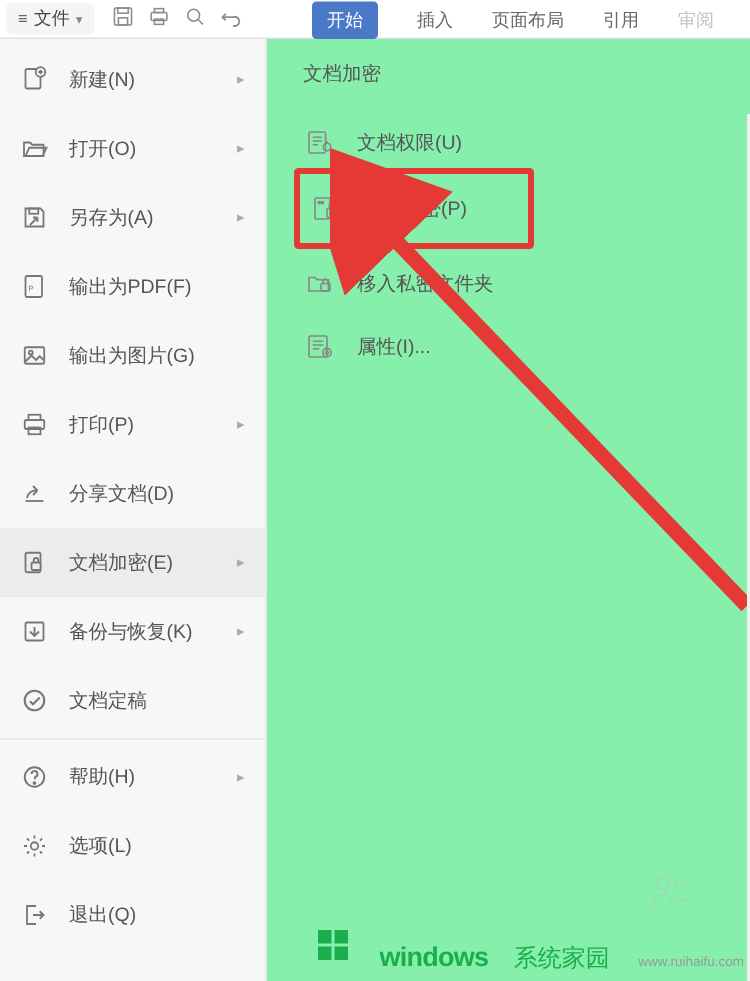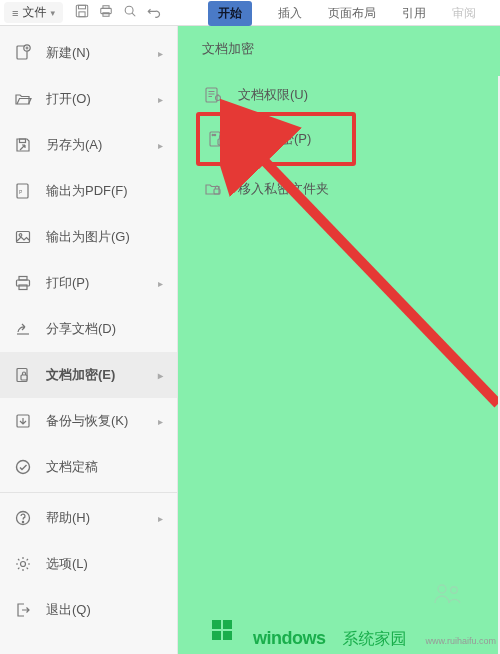--- a/index.html
+++ b/index.html
@@ -46,25 +46,24 @@
       height: 26px;
       display: flex;
       align-items: center;
       gap: 26px;
       padding-right: 24px;
       font-size: 12px;
       color: #666;
     }
     .tab-active {
       background: #4a7ac7;
-      color: #0f172a;
+      color: #ffffff;
       padding: 4px 10px;
       border-radius: 3px;
       font-size: 12px;
-      font-weight: bold;
     }
     .right-edge-btn {
       position: absolute;
       right: 6px;
       top: 34px;
       width: 18px;
       height: 16px;
     }
     .main { display: flex; height: calc(100% - 26px); justify-content: flex-end; }
     .left-menu {
@@ -78,21 +77,21 @@
     .menu-item {
       display: flex;
       align-items: center;
       height: 46px;
       padding: 0 14px;
       color: #555;
       cursor: pointer;
       gap: 14px;
       position: relative;
     }
-    .menu-item.selected { background: #ececec; font-weight: bold; }
+    .menu-item.selected { background: #ececec; }
     .menu-item .sub-arrow {
       position: absolute;
       right: 14px;
       font-size: 10px;
       color: #aaa;
     }
     .menu-icon { width: 18px; height: 18px; flex-shrink: 0; }
     .menu-label { font-size: 13px; }
     .sep { height: 1px; background: #e3e3e3; margin: 2px 0; }
     .right-panel { flex: 1; background: #86efac; padding: 14px 0 0 24px; position: relative; }
@@ -358,20 +357,29 @@
 
     <div class="sub-item">
       <span class="sub-icon"><svg width="20" height="18" viewBox="0 0 20 18" stroke="#888" fill="none" stroke-width="1.1">
             <path d="M2 5 H6 L7.5 6.5 H15 V14 H2 Z"></path>
             <rect x="10" y="9" width="6" height="5" rx="1"></rect>
             <path d="M11.3 9 V7.8 A1.5 1.5 0 0 1 14.7 7.8 V9"></path>
           </svg></span>
       <span>移入私密文件夹</span>
     </div>
 
+    <div class="sub-item">
+      <span class="sub-icon"><svg width="20" height="18" viewBox="0 0 20 18" stroke="#888" fill="none" stroke-width="1.1">
+            <rect x="2" y="2" width="12" height="14" rx="1"></rect>
+            <path d="M4.5 5.5 H11.5 M4.5 8 H11.5 M4.5 10.5 H9"></path>
+            <circle cx="14" cy="13" r="2.8"></circle>
+            <circle cx="14" cy="13" r="1"></circle>
+          </svg></span>
+      <span>属性(I)...</span>
+    </div>
 
     <svg class="red-arrow" viewBox="0 0 290 330">
       <defs>
         <marker id="ah" markerWidth="10" markerHeight="10" refX="2" refY="5" orient="auto">
           <polygon points="0,0 10,5 0,10" fill="#e53935"></polygon>
         </marker>
       </defs>
       <line x1="278" y1="318" x2="32" y2="62" stroke="#e53935" stroke-width="10" marker-end="url(#ah)"></line>
     </svg>
 

